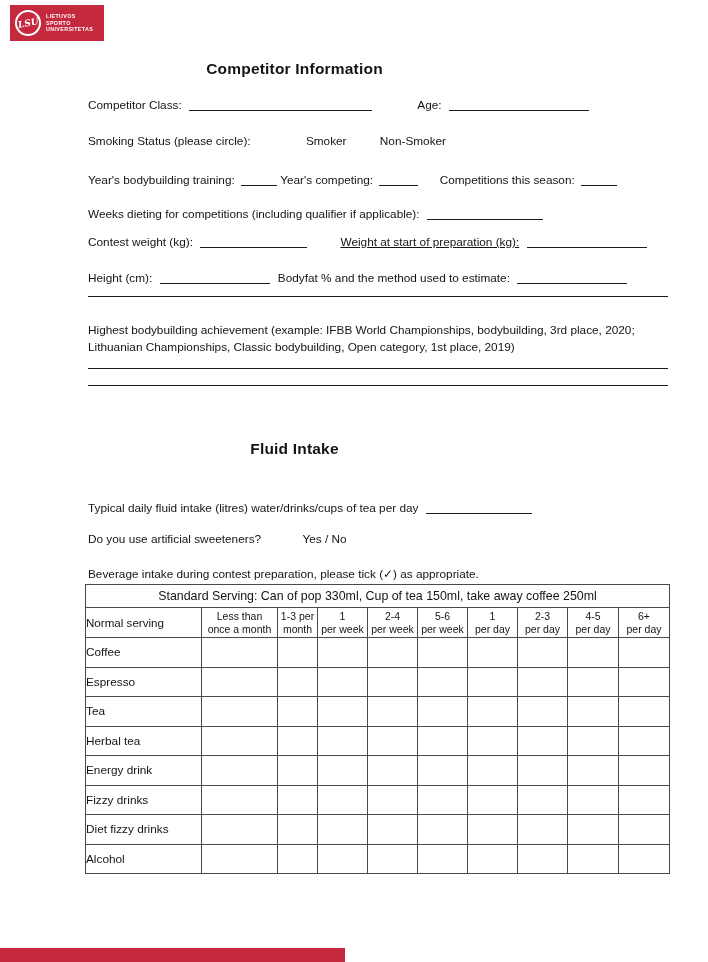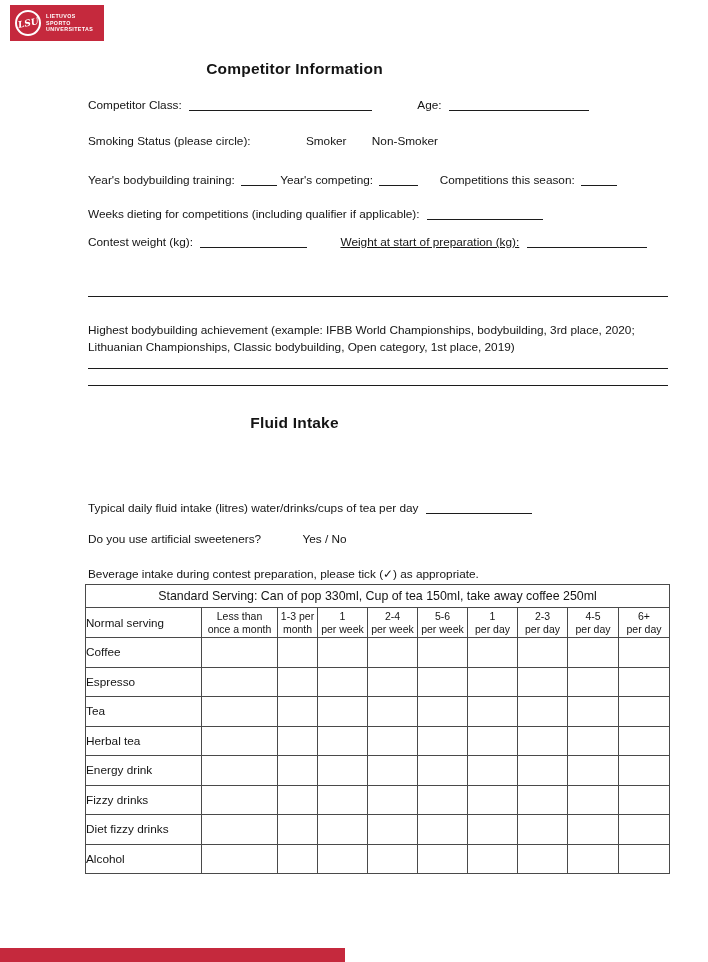--- a/index.html
+++ b/index.html
@@ -70,21 +70,21 @@
   <div class="line" style="top:96px;">
     <span>Competitor Class:</span>
     <span class="blank" style="width:183px; margin-left:4px;"></span>
     <span style="margin-left:42px;">Age:</span>
     <span class="blank" style="width:140px; margin-left:4px;"></span>
   </div>
 
   <div class="line" style="top:134px;">
     <span>Smoking Status (please circle):</span>
     <span style="margin-left:52px;">Smoker</span>
-    <span style="margin-left:22px;">Non-Smoker</span>
+    <span style="margin-left:30px;">Non-Smoker</span>
   </div>
 
   <div class="line" style="top:171px;">
     <span>Year's bodybuilding training:</span>
     <span class="blank" style="width:36px; margin-left:3px;"></span>
     <span style="margin-left:0;">Year's competing:</span>
     <span class="blank" style="width:39px; margin-left:3px;"></span>
     <span style="margin-left:18px;">Competitions this season:</span>
     <span class="blank" style="width:36px; margin-left:3px;"></span>
   </div>
@@ -94,29 +94,35 @@
     <span class="blank" style="width:116px; margin-left:4px;"></span>
   </div>
 
   <div class="line" style="top:233px;">
     <span>Contest weight (kg):</span>
     <span class="blank" style="width:107px; margin-left:4px;"></span>
     <span style="margin-left:30px;text-decoration:underline;">Weight at start of preparation (kg):</span>
     <span class="blank" style="width:120px; margin-left:4px;"></span>
   </div>
 
+  <div class="line" style="top:269px;">
+    <span>Height (cm):</span>
+    <span class="blank" style="width:110px; margin-left:4px;"></span>
+    <span style="margin-left:5px;">Bodyfat % and the method used to estimate:</span>
+    <span class="blank" style="width:110px; margin-left:4px;"></span>
+  </div>
 
   <div class="rule" style="top:296px;"></div>
 
   <div class="para" style="top:322px;">Highest bodybuilding achievement (example: IFBB World Championships, bodybuilding, 3rd place, 2020; Lithuanian Championships, Classic bodybuilding, Open category, 1st place, 2019)</div>
 
   <div class="rule" style="top:368px;"></div>
   <div class="rule" style="top:385px;"></div>
 
-  <div class="h1" style="top:414px;">Fluid Intake</div>
+  <div class="h1" style="top:440px;">Fluid Intake</div>
 
   <div class="line" style="top:499px;">
     <span>Typical daily fluid intake (litres) water/drinks/cups of tea per day</span>
     <span class="blank" style="width:106px; margin-left:4px;"></span>
   </div>
 
   <div class="line" style="top:532px;">
     <span>Do you use artificial sweeteners?</span>
     <span style="margin-left:38px;">Yes / No</span>
   </div>

